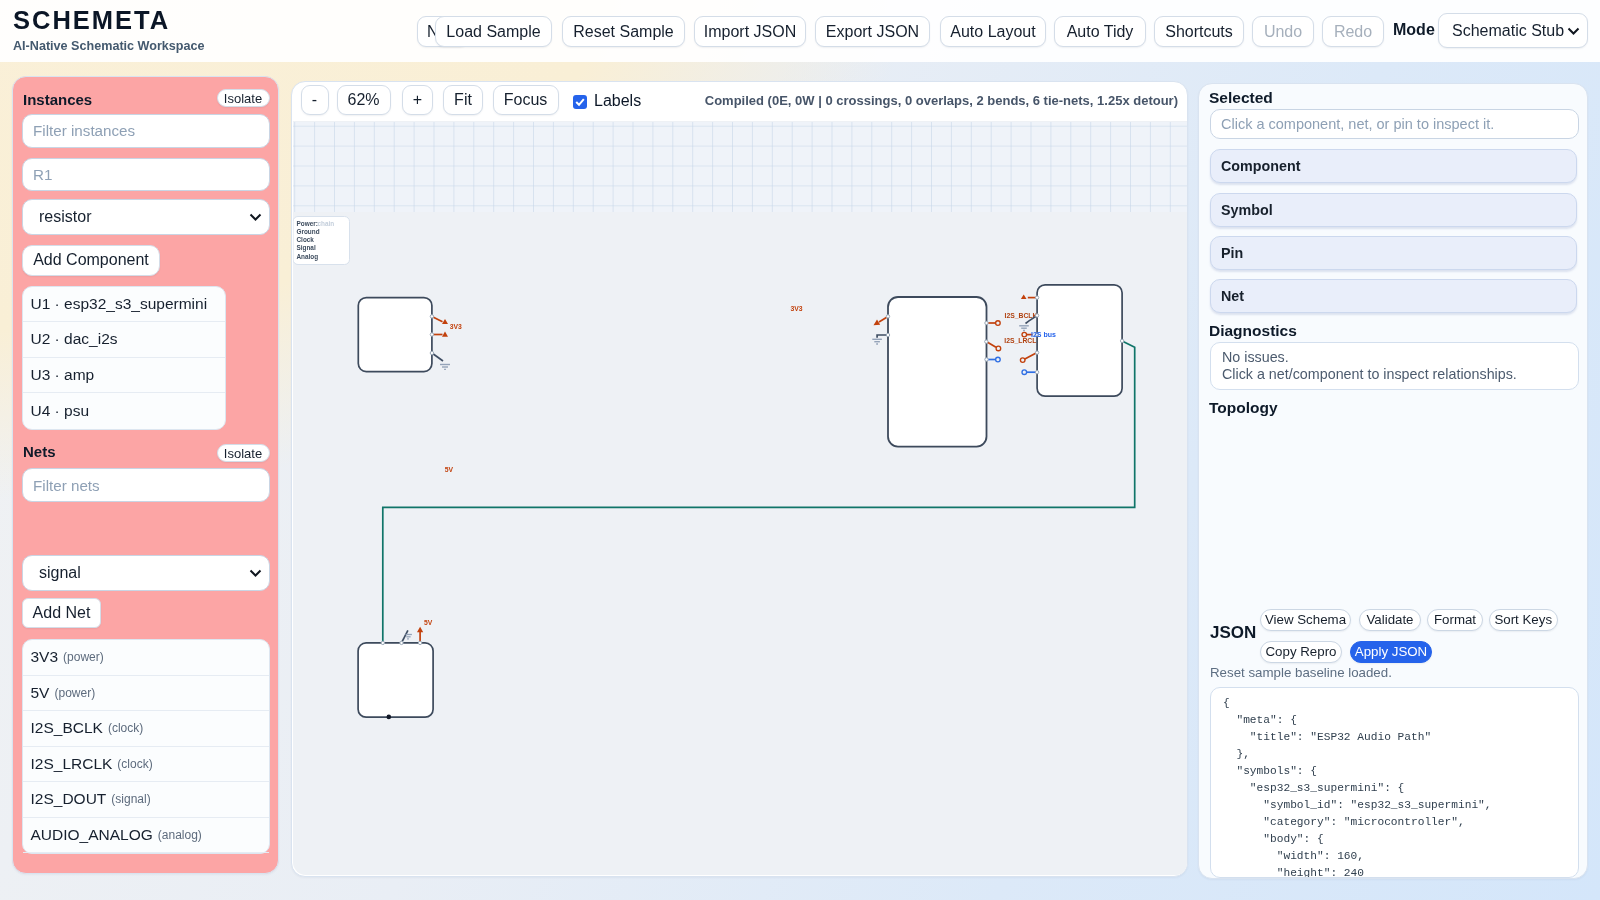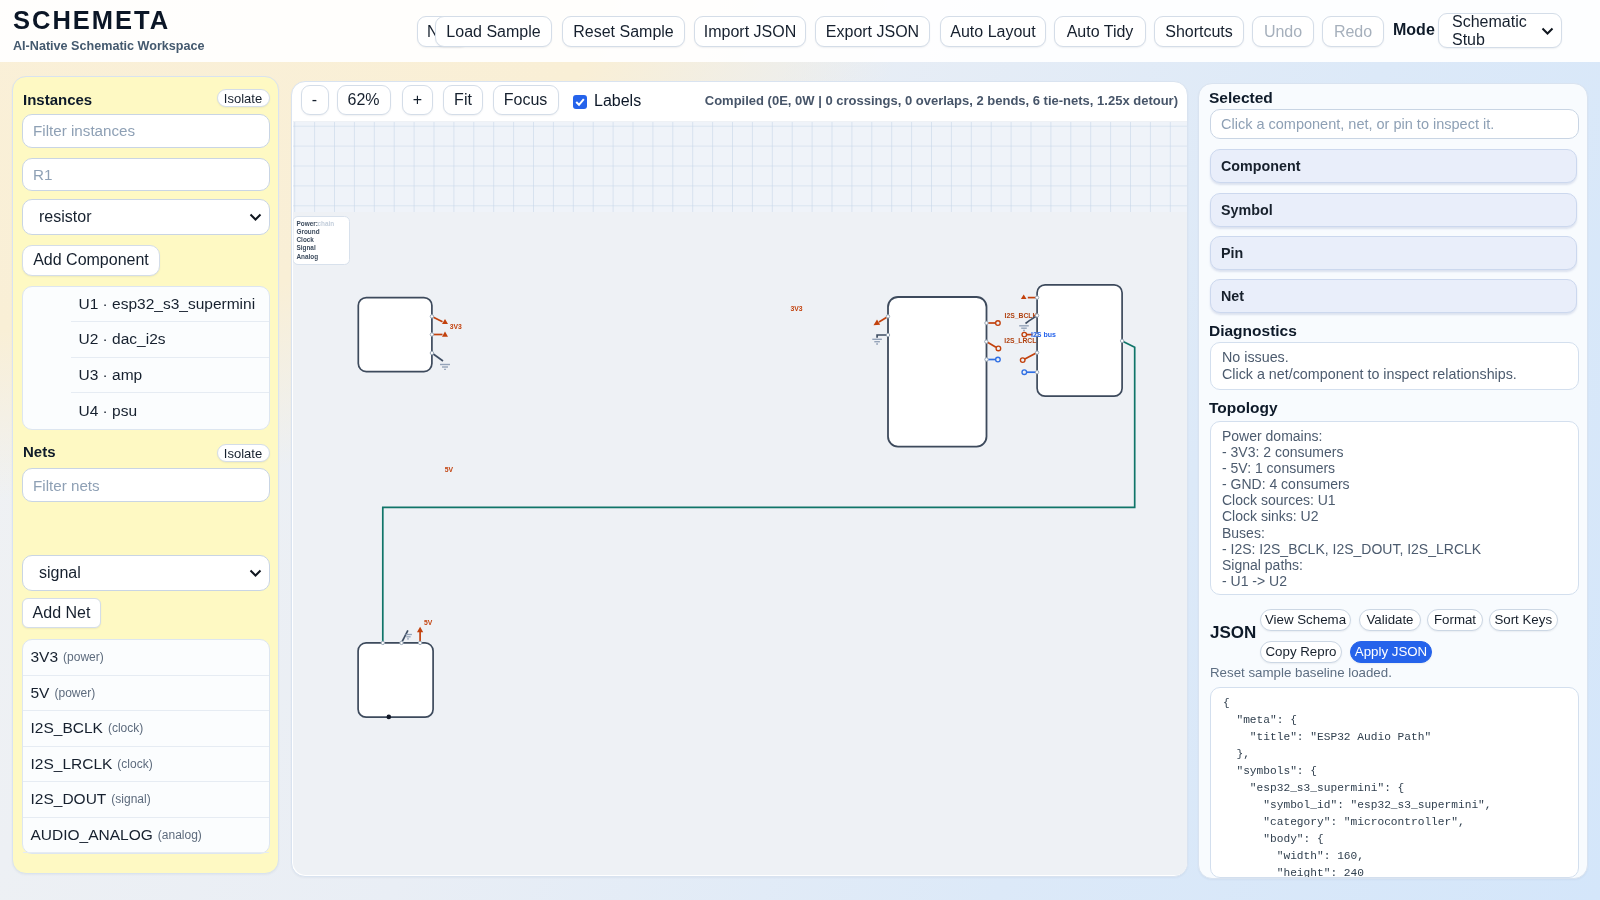--- a/index.html
+++ b/index.html
@@ -4,21 +4,21 @@
 <style>
 * { margin:0; padding:0; box-sizing:border-box; }
 html,body { width:1600px; height:900px; overflow:hidden; }
 body {
   font-family:"Liberation Sans", sans-serif;
   background:radial-gradient(950px 530px at -40px -30px, #faf0d8 0%, #f9efd6 68%, rgba(249,239,214,0) 100%),
              linear-gradient(115deg, #f1f2f3 0%, #e9eef5 40%, #dce9f8 70%, #d4e6fa 100%);
   position:relative; color:#16202e;
 }
 .abs { position:absolute; }
-.panel { position:absolute; background:#fef9c3; border:1px solid #d9e3f0; border-radius:14px; overflow:hidden; box-shadow:0 1px 2px rgba(30,50,90,0.05); }
+.panel { position:absolute; background:#fca5a5; border:1px solid #d9e3f0; border-radius:14px; overflow:hidden; box-shadow:0 1px 2px rgba(30,50,90,0.05); }
 .hdg { font-size:15px; font-weight:bold; color:#0e1a29; }
 .btn { position:absolute; background:#fff; border:1px solid #d4dde8; border-radius:9px; font-size:16px; color:#16202e; display:flex; align-items:center; justify-content:center; box-shadow:0 1px 1.5px rgba(40,60,90,0.07); }
 .pill { border-radius:999px; }
 .inp { position:absolute; background:#fff; border:1px solid #c9d5e4; border-radius:10px; display:flex; align-items:center; padding-left:10px; font-size:15.2px; color:#8ea0b5; }
 .inp.dark { color:#16202e; font-size:16px;padding-left:16px; }
 .chev { position:absolute; right:11px; top:50%; margin-top:-4px; width:9px; height:9px; }
 .chev svg { display:block; }
 .lrow { height:35.5px; display:flex; align-items:center; padding-left:7.5px; font-size:15.5px; color:#16202e; border-bottom:1px solid #e6ecf3; }
 .nrow { height:35.5px; display:flex; align-items:center; padding-left:7.5px; font-size:15.5px; color:#16202e; border-bottom:1px solid #e6ecf3; }
 .nrow span { font-size:12px; color:#5d6b7d; margin-left:5px; }
@@ -37,42 +37,42 @@
 <div class="btn" style="left:435px;top:16px;width:117px;height:31px;">Load Sample</div>
 <div class="btn" style="left:562px;top:16px;width:123px;height:31px;">Reset Sample</div>
 <div class="btn" style="left:694px;top:16px;width:112px;height:31px;">Import JSON</div>
 <div class="btn" style="left:815px;top:16px;width:115px;height:31px;">Export JSON</div>
 <div class="btn" style="left:940px;top:16px;width:106px;height:31px;">Auto Layout</div>
 <div class="btn" style="left:1054px;top:16px;width:92px;height:31px;">Auto Tidy</div>
 <div class="btn" style="left:1154px;top:16px;width:90px;height:31px;">Shortcuts</div>
 <div class="btn" style="left:1252px;top:16px;width:62px;height:31px;color:#a6b0bc;">Undo</div>
 <div class="btn" style="left:1322px;top:16px;width:62px;height:31px;color:#a6b0bc;">Redo</div>
 <div class="abs" style="left:1393px;top:21px;font-size:16px;font-weight:bold;color:#0e1a29;">Mode</div>
-<div class="btn" style="left:1438px;top:13px;width:124px;height:35px;justify-content:flex-start;padding-left:13px;border-radius:9px;">Schematic Stub
+<div class="btn" style="left:1438px;top:13px;width:150px;height:35px;justify-content:flex-start;padding-left:13px;border-radius:9px;">Schematic Stub
   <span class="chev">
       <svg width="13" height="8" viewBox="0 0 13 8">
         <path d="M1.5 1.5 L6.5 6.5 L11.5 1.5" stroke="#10161f" stroke-width="2" fill="none"></path>
       </svg>
     </span>
 </div>
 
 <div class="panel" id="left" style="left:12px;top:76px;width:267px;height:798px;">
   <div class="hdg abs" style="left:10px;top:14px;">Instances</div>
   <div class="btn pill" style="left:203.5px;top:12px;width:53px;height:18px;font-size:13px;border-radius:999px;">Isolate</div>
   <div class="inp" style="left:9px;top:36.8px;width:248px;height:34px;">Filter instances</div>
   <div class="inp" style="left:9px;top:80.8px;width:248px;height:33.6px;">R1</div>
   <div class="inp dark" style="left:9px;top:122.4px;width:248px;height:36px;">resistor
     <span class="chev">
         <svg width="13" height="8" viewBox="0 0 13 8">
           <path d="M1.5 1.5 L6.5 6.5 L11.5 1.5" stroke="#10161f" stroke-width="2" fill="none"></path>
         </svg>
       </span>
   </div>
   <div class="btn" style="left:9px;top:167.9px;width:138px;height:31px;border-radius:10px;font-size:16px;">Add Component</div>
-  <div class="abs" style="left:9px;top:208.5px;width:248px;border:1px solid #dde6f0;border-radius:10px;background:#fbfdfe;overflow:hidden;padding-left:48px;">
+  <div class="abs" style="left:9px;top:208.5px;width:204px;border:1px solid #dde6f0;border-radius:10px;background:#fbfdfe;overflow:hidden;">
     <div class="lrow">U1 · esp32_s3_supermini</div>
     <div class="lrow">U2 · dac_i2s</div>
     <div class="lrow">U3 · amp</div>
     <div class="lrow" style="border-bottom:none;">U4 · psu</div>
   </div>
   <div class="hdg abs" style="left:10px;top:365.5px;">Nets</div>
   <div class="btn pill" style="left:203.5px;top:367.4px;width:53px;height:18px;font-size:13px;border-radius:999px;">Isolate</div>
   <div class="inp" style="left:9px;top:391px;width:248px;height:34px;">Filter nets</div>
   <div class="inp dark" style="left:9px;top:477.5px;width:248px;height:36px;">signal
     <span class="chev">
@@ -223,21 +223,20 @@
 <div class="panel" id="right" style="left:1198px;top:83px;width:390px;height:796px;background:#f8fbfe;">
   <div class="hdg abs" style="left:10px;top:4.5px;font-size:15.5px;">Selected</div>
   <div class="inp" style="left:11px;top:25px;width:369px;height:30px;font-size:14.5px;">Click a component, net, or pin to inspect it.</div>
   <div class="acc" style="left:11px;top:64.5px;width:367px;height:34px;">Component</div>
   <div class="acc" style="left:11px;top:151.5px;width:367px;height:34px;">Pin</div>
   <div class="acc" style="left:11px;top:108.5px;width:367px;height:34px;">Symbol</div>
   <div class="acc" style="left:11px;top:194.5px;width:367px;height:34px;">Net</div>
   <div class="hdg abs" style="left:10px;top:237.5px;font-size:15.5px;">Diagnostics</div>
   <div class="wbox" style="left:11px;top:258px;width:369px;height:48px;font-size:14.3px;color:#4c5b6e;padding:6px 13px 0 11px;line-height:16.5px;">No issues.<br>Click a net/component to inspect relationships.</div>
   <div class="hdg abs" style="left:10px;top:314.5px;font-size:15.5px;">Topology</div>
-  <div class="wbox" style="left:11px;top:337px;width:369px;height:174px;font-size:14px;color:#4c5b6e;padding:6px 0 0 11px;line-height:16.1px;">Power domains:<br>- 3V3: 2 consumers<br>- 5V: 1 consumers<br>- GND: 4 consumers<br>Clock sources: U1<br>Clock sinks: U2<br>Buses:<br>- I2S: I2S_BCLK, I2S_DOUT, I2S_LRCLK<br>Signal paths:<br>- U1 -&gt; U2</div>
   <div class="abs" style="left:11px;top:539px;font-size:17px;font-weight:bold;color:#0e1a29;">JSON</div>
   <div class="sbtn" style="left:61px;top:524.5px;width:91px;height:22.5px;">View Schema</div>
   <div class="sbtn" style="left:160px;top:524.5px;width:62px;height:22.5px;">Validate</div>
   <div class="sbtn" style="left:228px;top:524.5px;width:56px;height:22.5px;text-align:right;">Format</div>
   <div class="sbtn" style="left:290px;top:524.5px;width:68.5px;height:22.5px;">Sort Keys</div>
   <div class="sbtn" style="left:61px;top:557px;width:82px;height:21.5px;">Copy Repro</div>
   <div class="sbtn" style="left:151px;top:557px;width:82px;height:21.5px;background:#2563eb;color:#fff;border-color:#2563eb;border-radius:999px;">Apply JSON</div>
   <div class="abs" style="left:11px;top:581px;font-size:13.3px;color:#5d6e82;">Reset sample baseline loaded.</div>
   <div class="wbox" style="left:11px;top:603px;width:369px;height:191px;overflow:hidden;font-family:'Liberation Mono',monospace;font-size:11.2px;color:#31404f;padding:6.5px 0 0 12px;line-height:17px;white-space:pre;">{
   "meta": {

